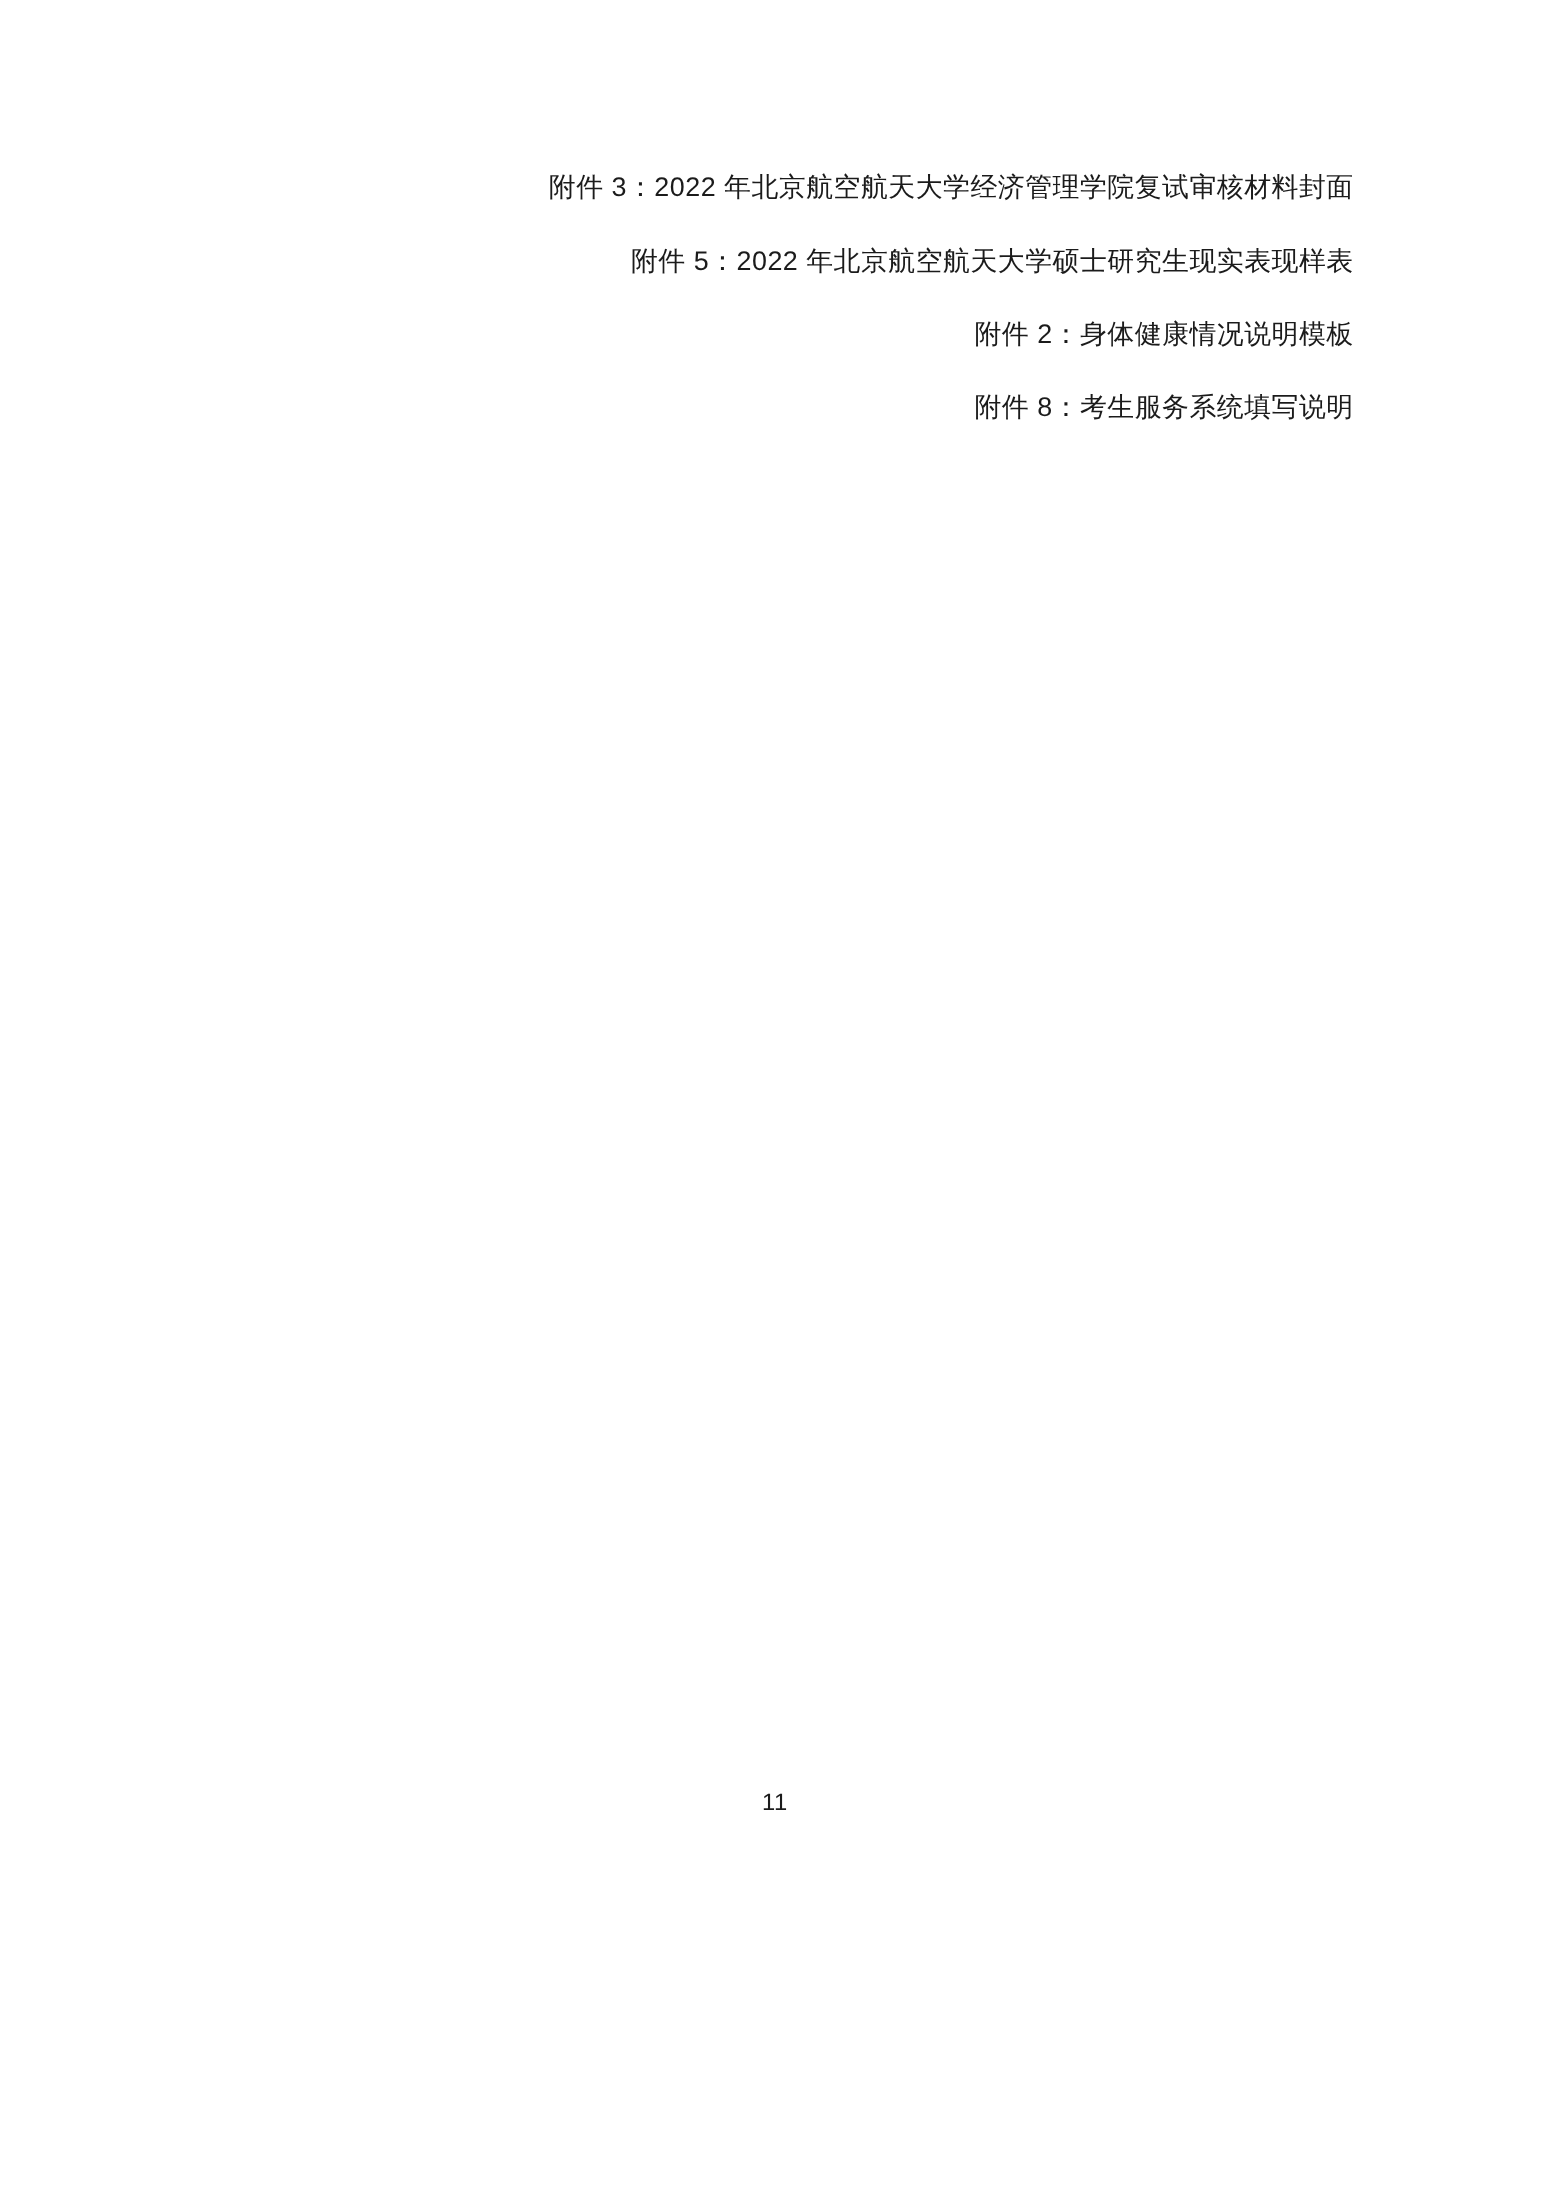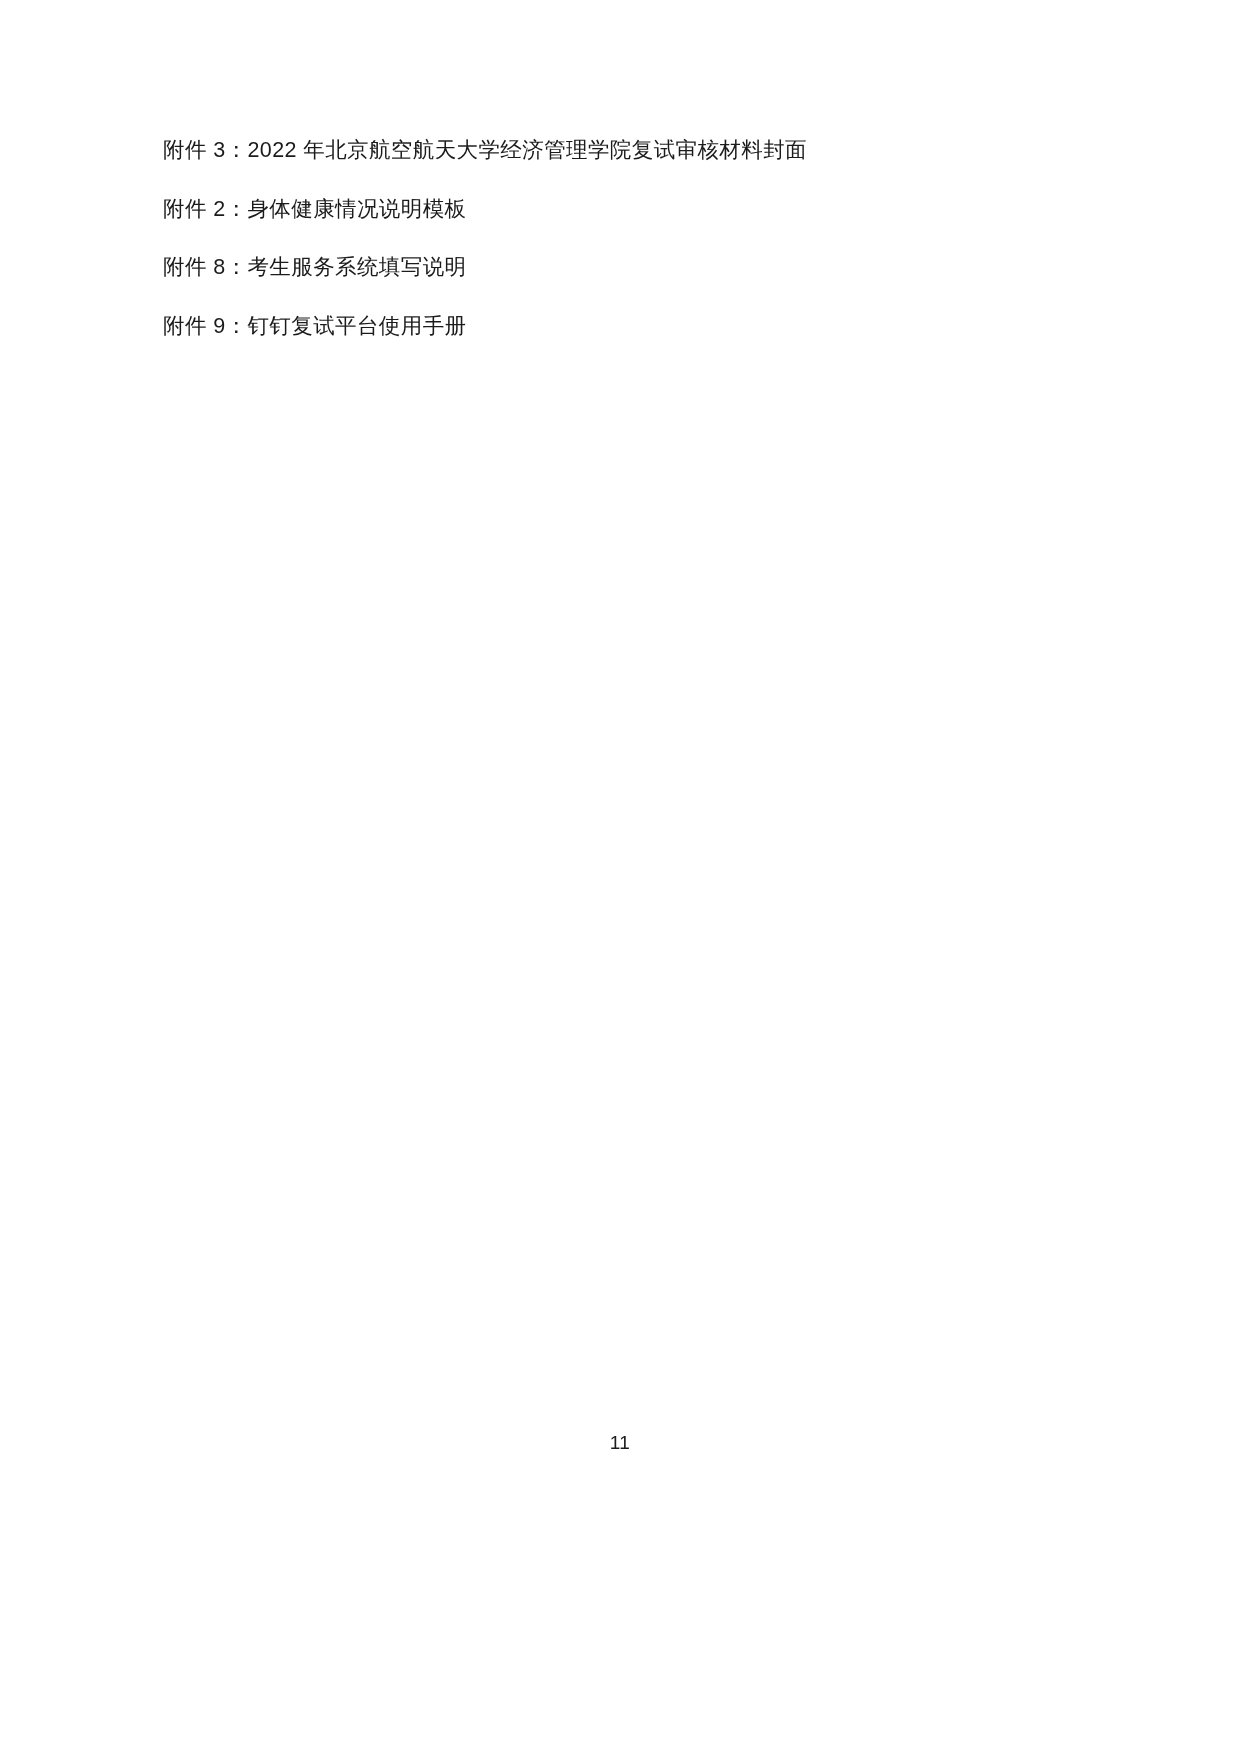--- a/index.html
+++ b/index.html
@@ -30,39 +30,40 @@
     width: 920px;
   }
   .attachment-line {
     font-size: 21.5px;
     line-height: 1.0;
     letter-spacing: 0.4px;
     color: #1b1b1b;
     margin: 0 0 37px 0;
     white-space: nowrap;
     font-weight: 400;
+    text-align: right;
   }
   .page-number {
     position: absolute;
     left: 0;
     top: 1432px;
     width: 1240px;
     text-align: center;
     font-size: 19px;
     color: #1b1b1b;
     letter-spacing: 0.5px;
   }
 </style>
 </head>
 <body>
 
 <div class="page">
 
   <div class="content">
     <p class="attachment-line">附件 3：2022 年北京航空航天大学经济管理学院复试审核材料封面</p>
+    <p class="attachment-line">附件 5：2022 年北京航空航天大学硕士研究生现实表现样表</p>
     <p class="attachment-line">附件 2：身体健康情况说明模板</p>
     <p class="attachment-line">附件 8：考生服务系统填写说明</p>
-    <p class="attachment-line">附件 9：钉钉复试平台使用手册</p>
   </div>
 
   <div class="page-number">11</div>
 
 </div>
 
 </body></html>

